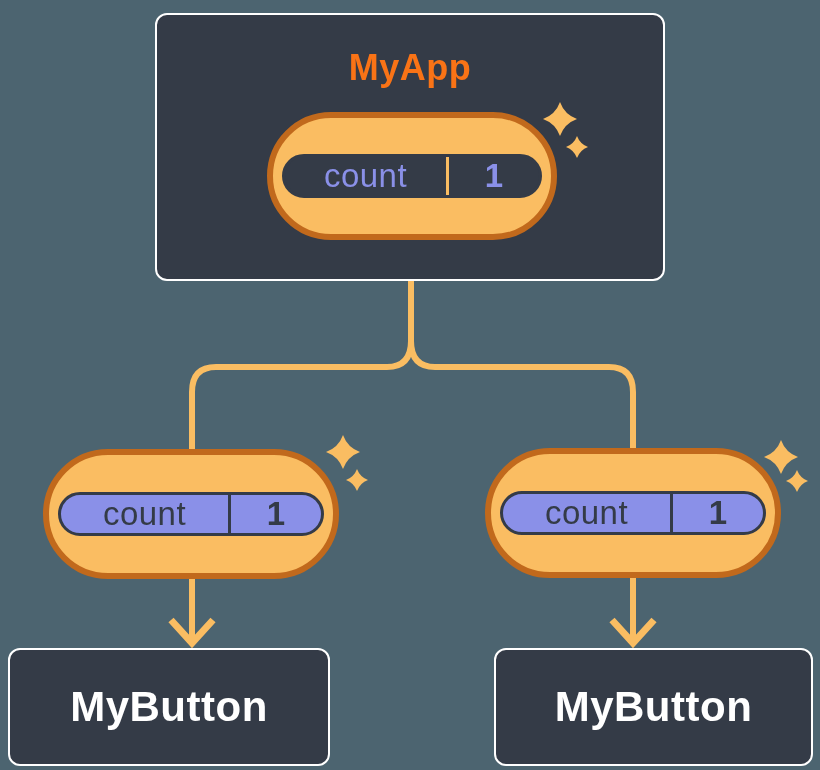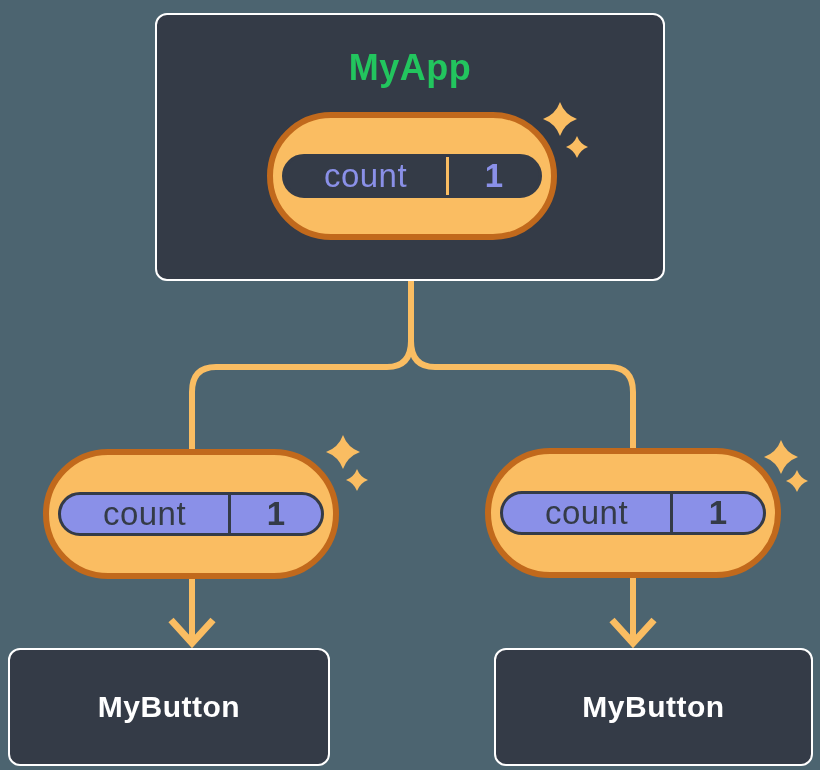--- a/index.html
+++ b/index.html
@@ -33,28 +33,28 @@
     z-index:2;
   }
   .root-card{ left:155px; top:13px; width:510px; height:268px; }
   .leaf-card{ display:flex; align-items:center; justify-content:center; }
   .leaf-left{ left:8px;  top:648px; width:322px; height:118px; }
   .leaf-right{ left:494px; top:648px; width:319px; height:118px; }
 
   .card-title{
     margin-top:32px;
     text-align:center;
-    color:#22c55e;
+    color:#f97316;
     font-size:36px;
     font-weight:600;
     letter-spacing:0.5px;
   }
   .leaf-title{
     color:#FFFFFF;
-    font-size:30px;
+    font-size:42px;
     font-weight:600;
     letter-spacing:0.5px;
   }
 
   .pill{
     position:absolute;
     box-sizing:border-box;
     display:flex;
     background:#FABD62;
     border:6px solid #C1691C;

